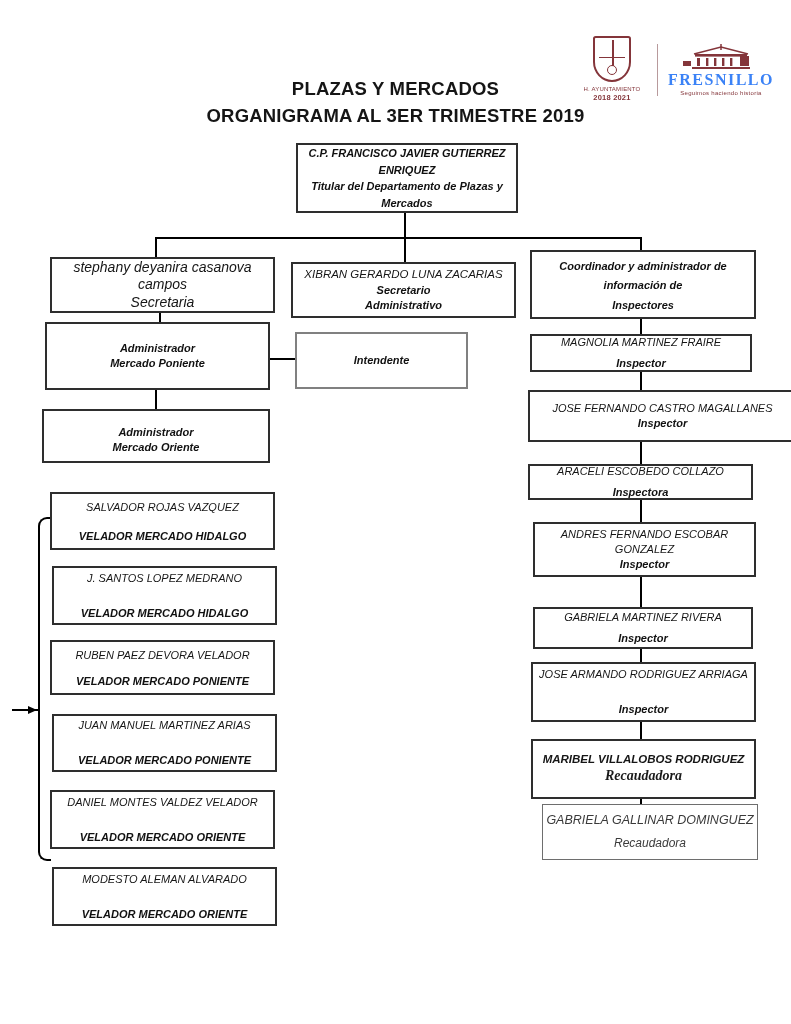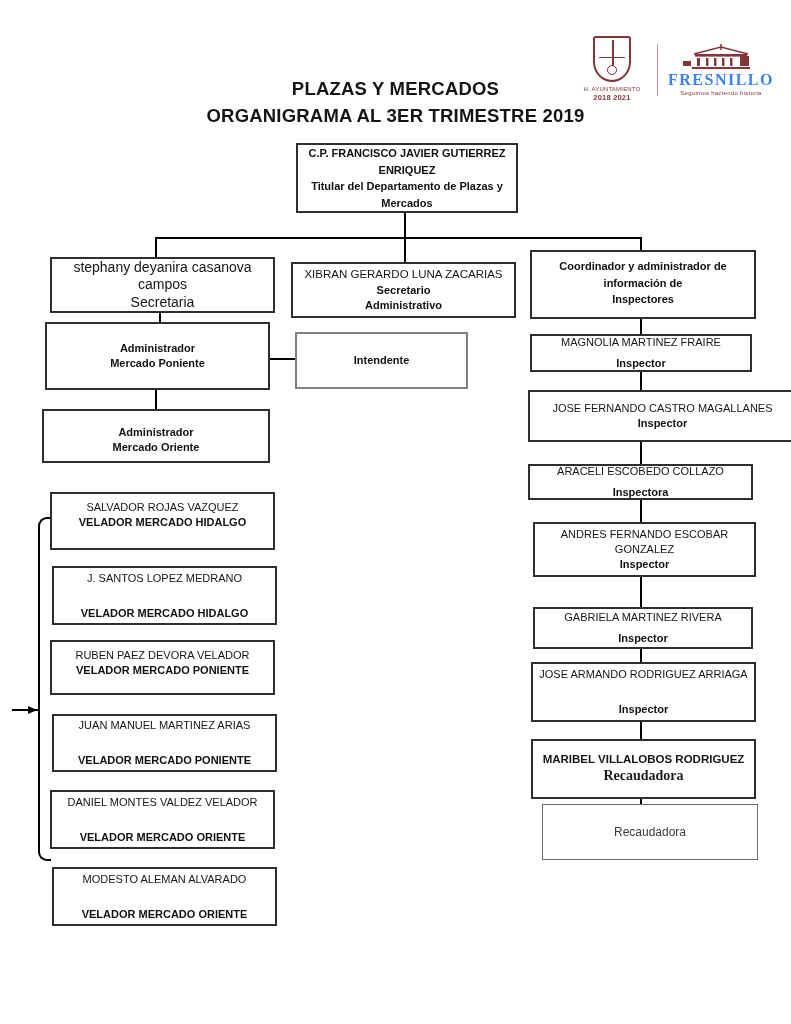--- a/index.html
+++ b/index.html
@@ -7,28 +7,28 @@
     width:791px;height:1024px;position:relative;background:#ffffff;
     font-family:"Liberation Sans", sans-serif;color:#101010;overflow:hidden;
   }
   .title{
     position:absolute;top:76px;left:0;width:791px;text-align:center;
     font-weight:bold;font-size:18.5px;line-height:1.45;letter-spacing:.2px;color:#151515;
   }
   .box{
     position:absolute;background:#fff;border:2px solid #2e2e2e;box-sizing:border-box;
     display:flex;flex-direction:column;align-items:center;justify-content:center;
-    text-align:center;line-height:1.35;padding:4px 4px;
+    text-align:center;line-height:1.35;padding:4px 4px;font-style:italic;
   }
   .name{font-size:11px;font-weight:normal;color:#161616;}
   .name-lg{font-size:14px;font-weight:normal;color:#161616;line-height:1.25;}
   .role{font-size:11px;font-weight:bold;color:#111;}
   .role-serif{font-family:"Liberation Serif", serif;font-size:14px;font-weight:bold;color:#1a1a1a;}
   .bold{font-weight:bold;font-size:11px;line-height:1.5;}
-  .tight-top{justify-content:flex-start;padding-top:6px;}
+  .tight-top{justify-content:space-between;padding-top:6px;}
   .spread{gap:20px;}
   .gap-sm{gap:6px;}
   .border-gray{border-color:#808080;}
   .border-thin-gray{border-width:1.5px;border-color:#6e6e6e;}
   .line{position:absolute;background:#000;}
   .bracket{
     position:absolute;left:38px;top:517px;width:13px;height:344px;box-sizing:border-box;
     border-left:2px solid #000;border-top:2px solid #000;border-bottom:2px solid #000;
     border-radius:9px 0 0 9px;background:transparent;
   }
@@ -211,14 +211,15 @@
   <div class="name">JOSE ARMANDO RODRIGUEZ ARRIAGA</div>
   <div class="role">Inspector</div>
 </div>
 
 <div class="box" style="left:531px;top:739px;width:225px;height:60px">
   <div class="name" style="font-weight:bold;font-size:11.5px">MARIBEL VILLALOBOS RODRIGUEZ</div>
   <div class="role-serif">Recaudadora</div>
 </div>
 
 <div class="box border-thin-gray gap-sm" style="left:542px;top:804px;width:216px;height:56px">
+  <div class="name" style="font-size:12.5px;color:#3a3a3a;white-space:nowrap">GABRIELA GALLINAR DOMINGUEZ</div>
   <div class="name" style="font-size:12px;color:#3a3a3a">Recaudadora</div>
 </div>
 
 </body></html>

